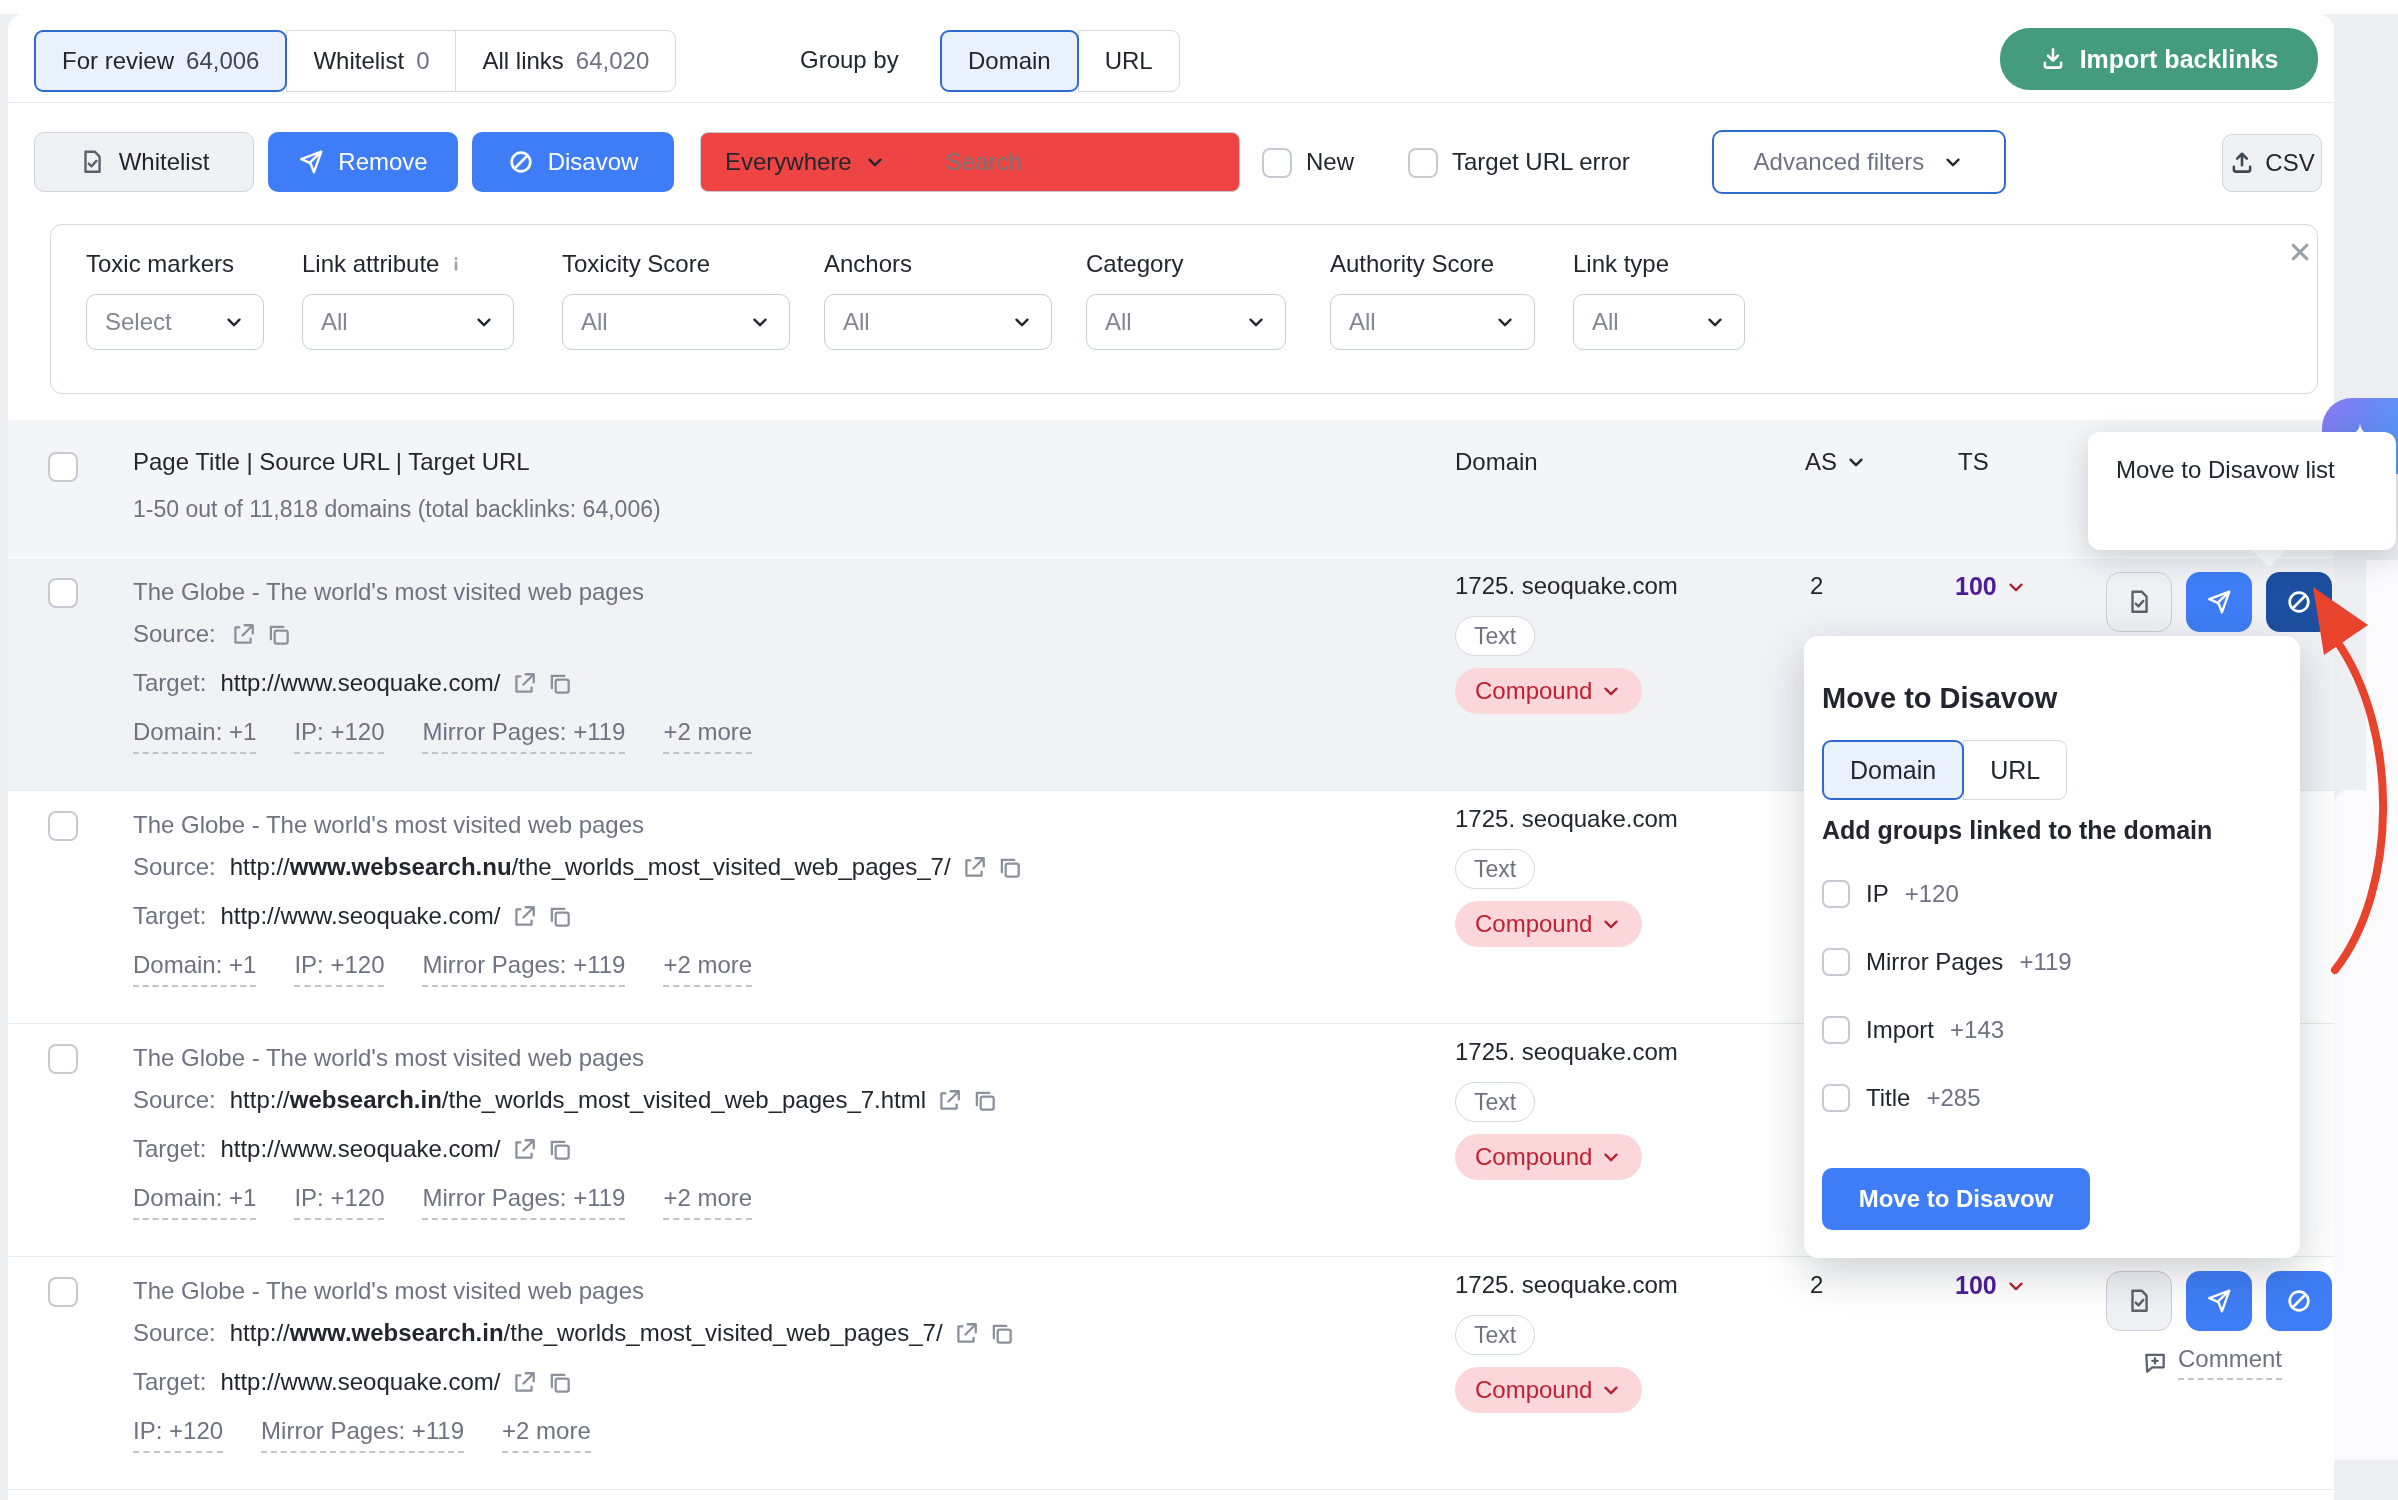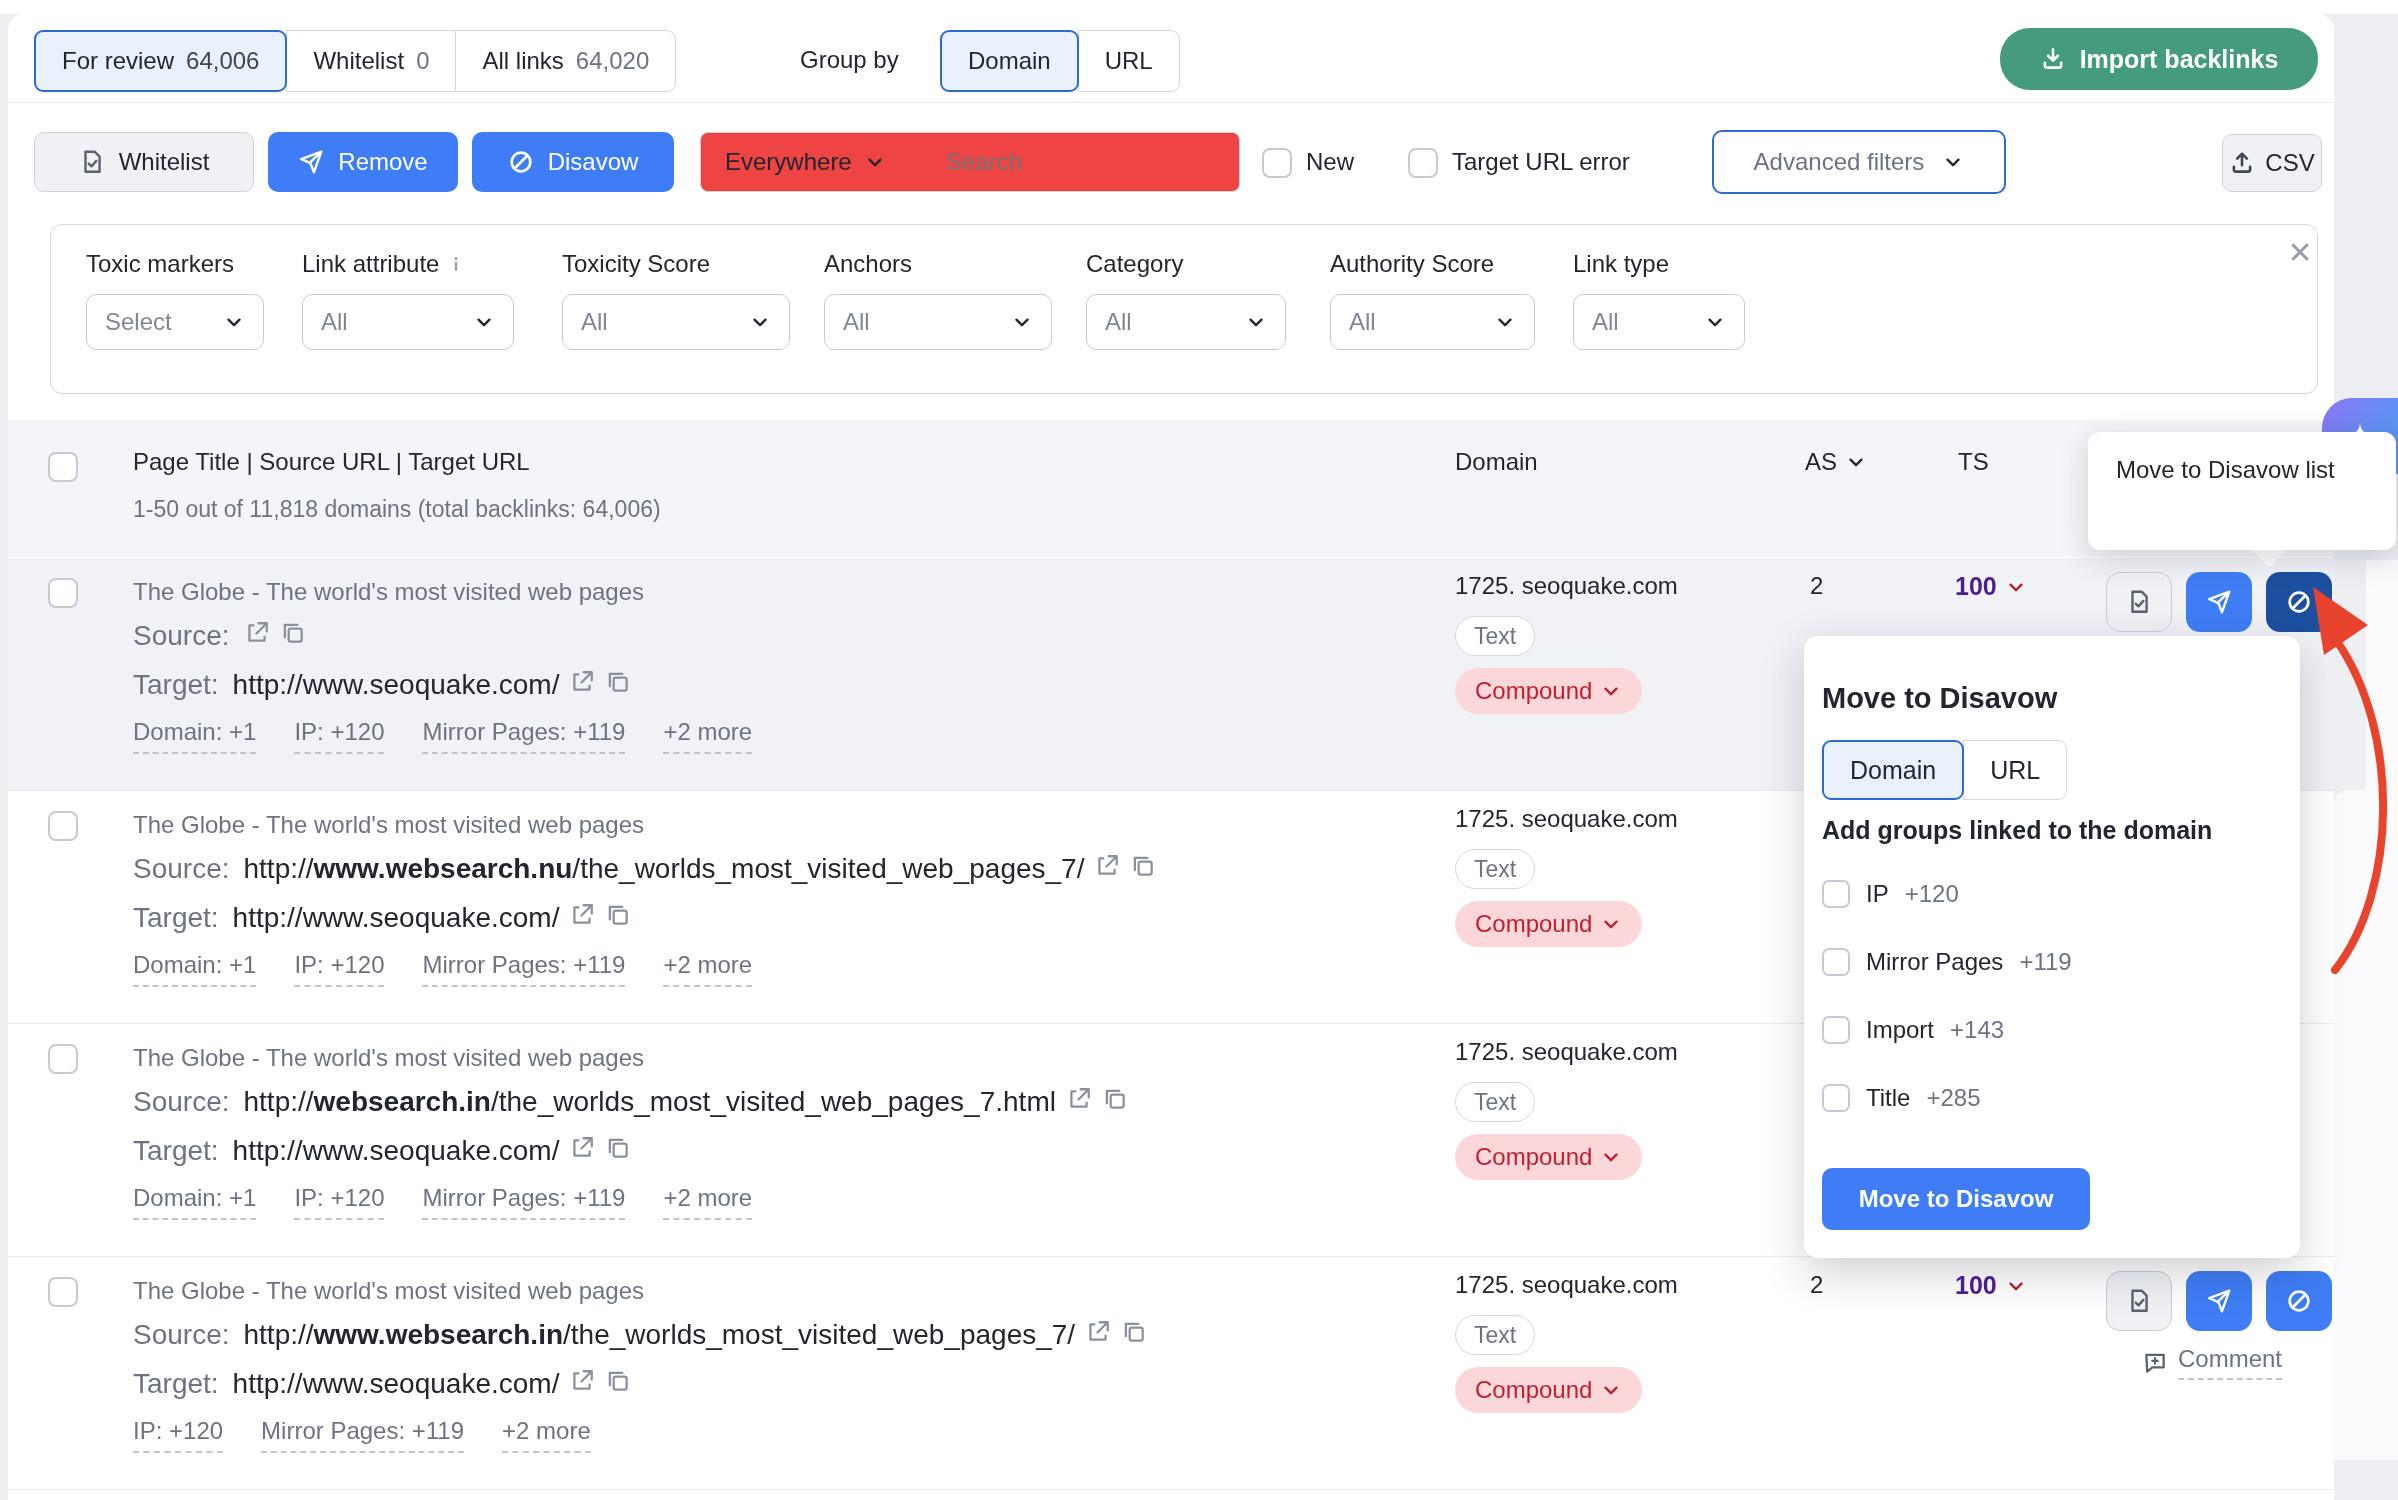--- a/index.html
+++ b/index.html
@@ -51,21 +51,21 @@
   .fselect .chev { color:#23262e; }
 
   .chev { width:22px; height:22px; flex:0 0 auto; }
   .chev-red { color:#b42332; }
 
   
   .hdrband { left:8px; top:420px; width:2326px; height:137px; background:#f4f5f8; }
   .row { left:8px; width:2326px; height:233px; border-bottom:1px solid #e8ebef; background:#fff; }
   .row.hl { background:#f0f2f6; }
   .rowtitle { color:#6d7380; font-size:24px; white-space:nowrap;margin-top:6px; }
-  .urlline { font-size:28px; white-space:nowrap; display:flex; align-items:flex-start; gap:10px; }
+  .urlline { font-size:24px; white-space:nowrap; display:flex; align-items:flex-end; gap:10px; }
   .urlline .lab { color:#6d7380; margin-right:4px; }
   .urlline b { font-weight:bold; }
   .icx { width:26px; height:26px; color:#8b919c; }
   .groups { display:flex; gap:38px; }
   .grouplink { color:#6d7380; font-size:24px; padding-bottom:6px; border-bottom:2px dashed #bfc4cd; white-space:nowrap; }
   .anchor { font-size:24px; color:#23262e; white-space:nowrap; }
   .pill-text { display:inline-flex; align-items:center; height:40px; padding:0 18px; border:1px solid #d3d7de; border-radius:21px; color:#6d7380; font-size:23px; background:#fff; }
   .pill-compound { display:inline-flex; align-items:center; gap:8px; height:46px; padding:0 20px; background:#fbd7da; border-radius:24px; color:#bf2132; font-size:24px; }
   .ts-val { color:#4c1d95; font-weight:bold; font-size:25px; display:flex; align-items:center; gap:8px; }
   .act-btn { width:66px; height:60px; border-radius:14px; display:flex; align-items:center; justify-content:center; }

